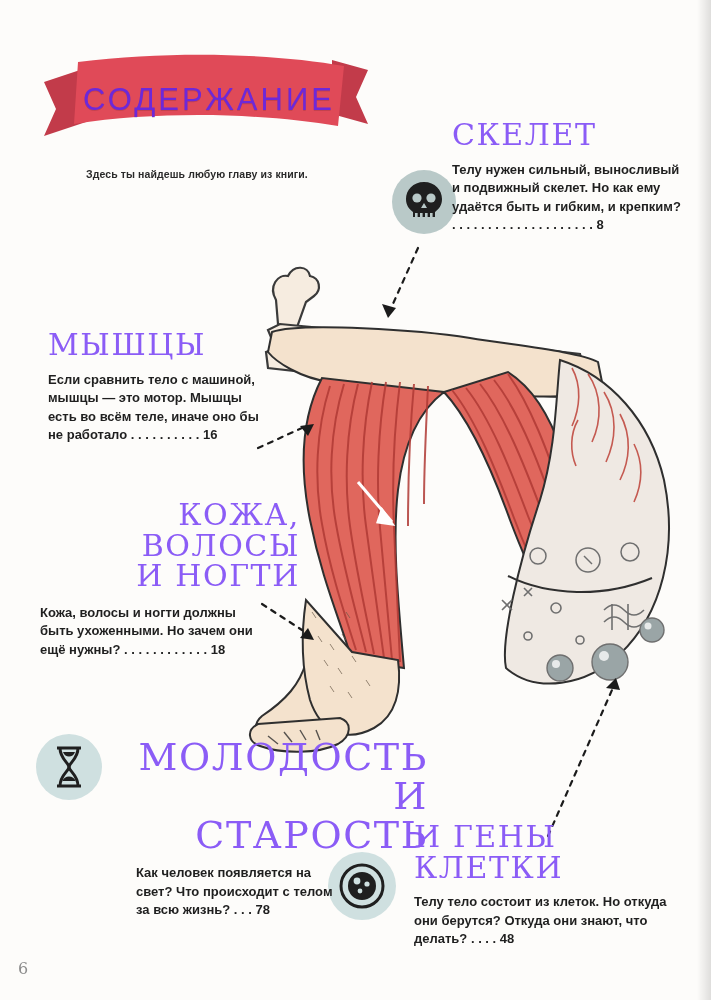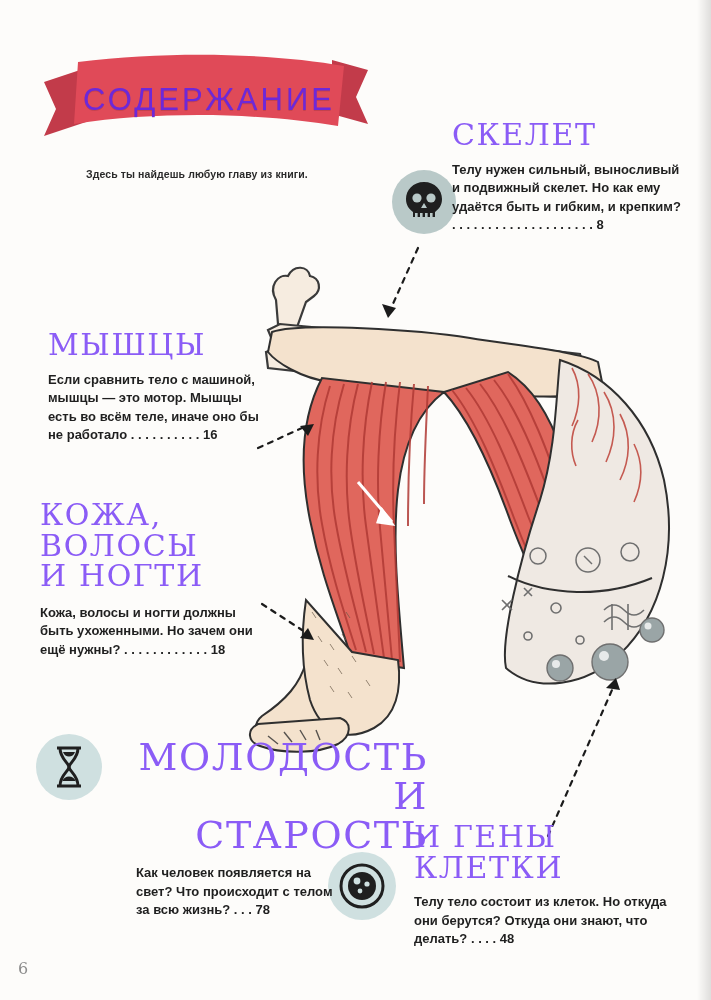--- a/index.html
+++ b/index.html
@@ -80,21 +80,21 @@
   #sec-skeleton .sec-head { font-size: 30px; margin-bottom: 10px; }
   #sec-skeleton .sec-body { width: 232px; }
 
   
   #sec-muscles { position:absolute; left:48px; top:330px; width:240px; }
   #sec-muscles .sec-head { font-size: 30px; margin-bottom: 10px; }
   #sec-muscles .sec-body { width: 215px; }
 
   
   #sec-skin { position:absolute; left:40px; top:500px; width:260px; }
-  #sec-skin .sec-head { font-size: 30px; margin-bottom: 12px; }
+  #sec-skin .sec-head { font-size: 30px; margin-bottom: 12px; text-align: right; }
   #sec-skin .sec-body { width: 220px; }
 
   
   #sec-youth { position:absolute; left:108px; top:738px; width:320px; }
   #sec-youth .sec-head { font-size: 38px; margin-bottom: 10px; text-align:right; }
   #sec-youth .sec-head .l2 { display:block; padding-left: 42px; }
   #sec-youth .sec-body { width: 210px; margin-left: 28px; }
 
   
   #sec-cells { position:absolute; left:414px; top:822px; width:290px; }

